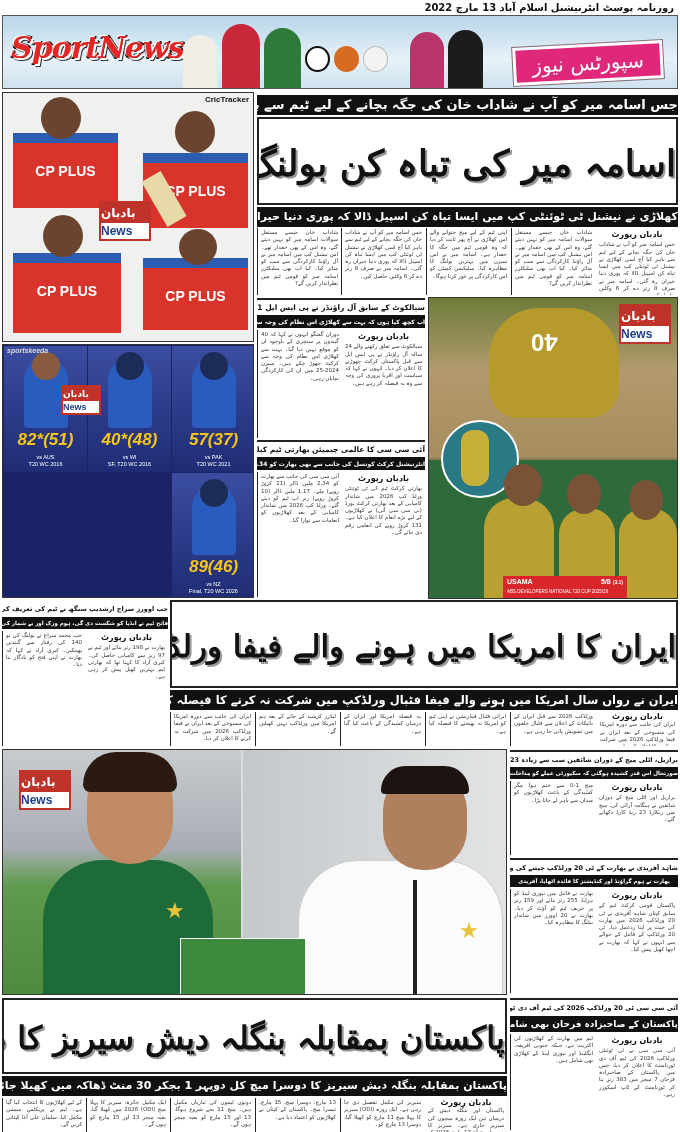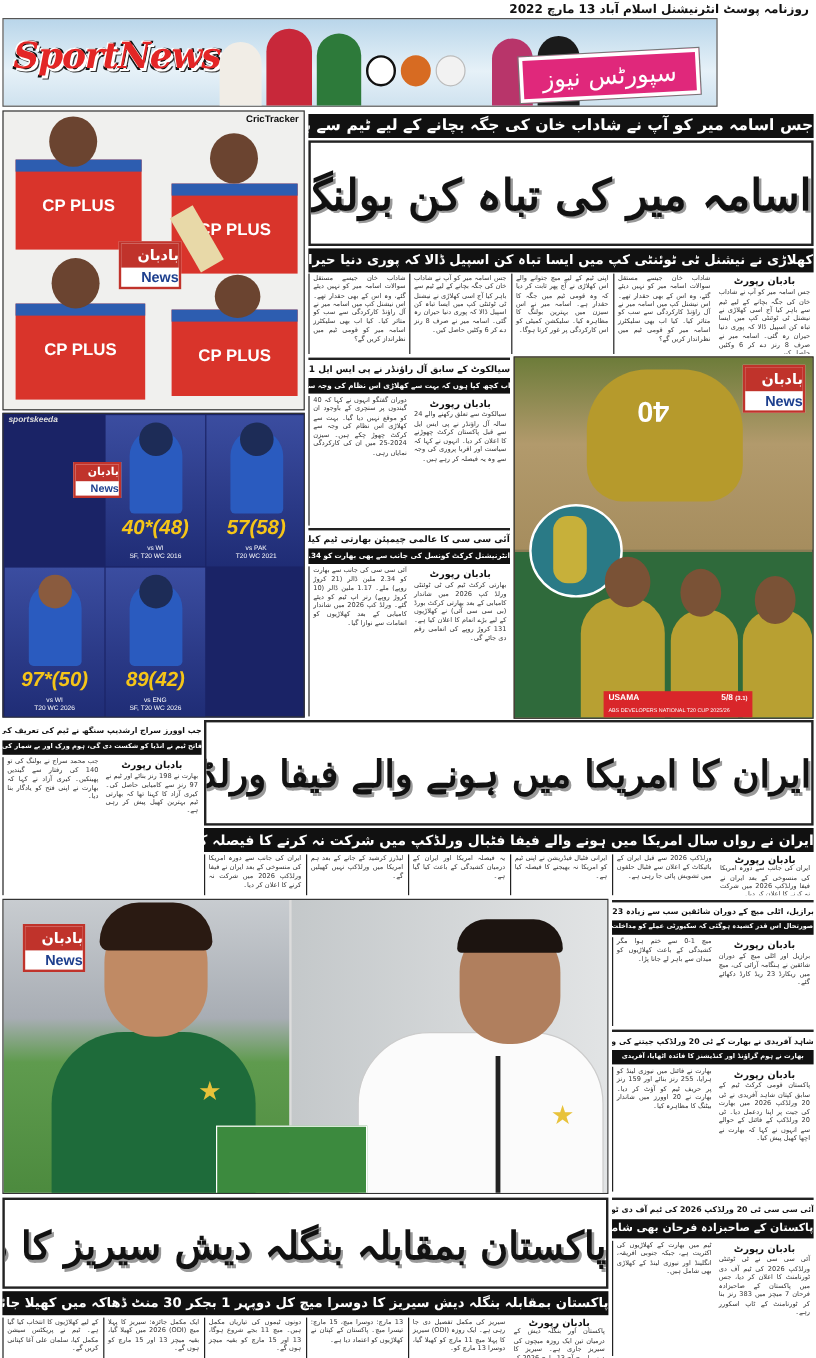--- a/index.html
+++ b/index.html
@@ -1,32 +1,32 @@
 <!DOCTYPE html>
 <html><head>
 <meta charset="utf-8">
 <style>
 *{box-sizing:border-box;margin:0;padding:0}
 body{width:680px;height:1132px;background:#fff;font-family:"DejaVu Sans",sans-serif;position:relative;overflow:hidden;color:#111}
 .abs{position:absolute}
 .dateline{top:2px;right:6px;font-size:10px;font-weight:bold;direction:rtl}
-.masthead{top:15px;left:2px;width:596px;height:74px;border:1px solid #555;background:linear-gradient(180deg,#b9d6ea 0%,#e6f1f8 60%,#cfe2ef 100%);overflow:hidden}
+.masthead{top:15px;left:2px;width:676px;height:74px;border:1px solid #555;background:linear-gradient(180deg,#b9d6ea 0%,#e6f1f8 60%,#cfe2ef 100%);overflow:hidden}
 .logo{position:absolute;left:8px;top:14px;font-family:"DejaVu Serif",serif;font-size:30px;font-weight:bold;color:#e32626;letter-spacing:-1px;text-shadow:2px 2px 0 #fff,-1px -1px 0 #fff,1px -1px 0 #111,-1px 1px 0 #111,3px 3px 0 #333;font-style:italic}
 .mast-imgs{position:absolute;left:180px;top:4px;width:300px;height:70px;display:flex;gap:4px;align-items:flex-end}
 .mast-imgs span{display:block;border-radius:30px 30px 0 0}
 .ball{width:26px;height:26px;border-radius:50%!important;margin-bottom:18px}
 .urdu-badge{position:absolute;right:14px;top:28px;width:150px;height:38px;background:#e0287b;border:3px solid #fff;box-shadow:0 0 0 1px #777;transform:rotate(-3deg);color:#fff;font-size:20px;text-align:center;line-height:32px;direction:rtl}
 .photo{overflow:hidden;border:1px solid #333}
 .blk{background:#111;color:#fff;direction:rtl;text-align:center;font-weight:bold;white-space:nowrap;overflow:hidden}
 .bighead{border:2px solid #222;background:#fff;direction:rtl;text-align:center;font-family:"DejaVu Serif",serif;font-weight:bold;color:#111;text-shadow:2px 2px 0 #999;overflow:hidden;white-space:nowrap}
 .col{direction:rtl;font-size:5.5px;line-height:7.3px;color:#333;overflow:hidden;text-align:justify;padding:1px 3px}
 .col .rep{display:block;text-align:center;font-size:8px;font-weight:bold;color:#111;margin:2px 0 3px}
 .vline{border-left:1px solid #222}
 .subhead{direction:rtl;text-align:center;font-weight:bold;white-space:nowrap;overflow:hidden;color:#111}
-.logo-badge{position:absolute;width:52px;height:40px;background:#fff;border:2px solid #c0332b;text-align:right}
+.logo-badge{position:absolute;width:52px;height:40px;background:#fff;border:2px solid #c0332b;text-align:left}
 .logo-badge .u{display:block;background:#c0332b;color:#fff;font-size:12px;font-weight:bold;line-height:20px;direction:rtl}
 .logo-badge .e{display:block;color:#1d3f8e;font-size:12px;font-weight:bold;line-height:16px;font-family:"Liberation Sans",sans-serif}
 .stat-tile{position:absolute;width:83px;height:126px;background:linear-gradient(180deg,#3b4da0,#1f2c75);overflow:hidden}
 .stat-tile .fig{position:absolute;left:20px;top:12px;width:44px;height:70px;border-radius:22px 22px 4px 4px;background:#2a5bbf}
 .stat-tile .head{position:absolute;left:28px;top:6px;width:28px;height:28px;border-radius:50%;background:#8a5b3e}
 .stat-tile .score{position:absolute;left:0;right:0;bottom:22px;text-align:center;color:#f5c518;font-weight:bold;font-style:italic;font-size:17px;font-family:"Liberation Sans",sans-serif}
 .stat-tile .sub{position:absolute;left:0;right:0;bottom:4px;text-align:center;color:#fff;font-size:5.5px;line-height:7px;font-family:"Liberation Sans",sans-serif}
 .jersey{position:absolute;background:#d9342b;border-top:10px solid #2d5db0}
 .jersey b{position:absolute;left:0;right:0;top:20px;text-align:center;color:#fff;font-size:14px;font-family:"Liberation Sans",sans-serif}
 .caption-bar{background:#d9262a;color:#fff;font-family:"Liberation Sans",sans-serif}
@@ -70,43 +70,43 @@
   <div class="abs" style="left:176px;top:136px;width:38px;height:36px;border-radius:50%;background:#6b4430"></div>
   <div class="abs" style="left:150px;top:80px;width:22px;height:52px;background:#e8d9a8;transform:rotate(-30deg)"></div>
   <div class="abs" style="right:4px;top:2px;font-size:8px;font-weight:bold;font-family:'Liberation Sans',sans-serif">CricTracker</div>
   <div class="logo-badge" style="left:96px;top:108px">
     <span class="u">بادبان</span>
       <span class="e">News</span>
   </div>
 </div>
 
 <div class="abs photo" style="left:2px;top:344px;width:252px;height:254px;background:#1a2366">
+  <div class="stat-tile" style="left:1px;top:1px">
+      <div class="fig"></div>
+      <div class="head"></div>
+      <div class="score">82*(51)</div>
+      <div class="sub"><span>vs AUS</span><br><span>T20 WC 2016</span></div>
+    </div>
   <div class="stat-tile" style="left:85px;top:1px">
       <div class="fig"></div>
       <div class="head" style="background:#1d2c57"></div>
       <div class="score">40*(48)</div>
       <div class="sub"><span>vs WI</span><br><span>SF, T20 WC 2016</span></div>
     </div>
   <div class="stat-tile" style="left:169px;top:1px">
       <div class="fig"></div>
       <div class="head" style="background:#1d2c57"></div>
-      <div class="score">57(58)</div>
+      <div class="score">57(37)</div>
       <div class="sub"><span>vs PAK</span><br><span>T20 WC 2021</span></div>
     </div>
-  <div class="stat-tile" style="left:1px;top:128px">
-      <div class="fig"></div>
-      <div class="head"></div>
-      <div class="score">97*(50)</div>
-      <div class="sub"><span>vs WI</span><br><span>T20 WC 2026</span></div>
-    </div>
-  <div class="stat-tile" style="left:85px;top:128px">
+  <div class="stat-tile" style="left:169px;top:128px">
       <div class="fig"></div>
       <div class="head" style="background:#1d2c57"></div>
-      <div class="score">89(42)</div>
-      <div class="sub"><span>vs ENG</span><br><span>SF, T20 WC 2026</span></div>
+      <div class="score">89(46)</div>
+      <div class="sub"><span>vs NZ</span><br><span>Final, T20 WC 2026</span></div>
     </div>
   <div class="abs" style="left:4px;top:2px;font-size:7px;color:#ddd;font-style:italic;font-weight:bold;font-family:'Liberation Sans',sans-serif">sportskeeda</div>
   <div class="logo-badge" style="left:58px;top:40px;width:40px;height:30px">
     <span class="u" style="font-size:9px;line-height:14px">بادبان</span>
       <span class="e" style="font-size:9px;line-height:12px">News</span>
   </div>
 </div>
 
 <div class="abs blk" style="left:257px;top:95px;width:421px;height:20px;font-size:13px;line-height:20px">جس اسامہ میر کو آپ نے شاداب خان کی جگہ بچانے کے لیے ٹیم سے باہر کیا</div>
 <div class="abs bighead" style="left:257px;top:117px;width:421px;height:88px;font-size:36px;line-height:88px">اسامہ میر کی تباہ کن بولنگ 8 رنز دے کر 6 وکٹیں</div>

